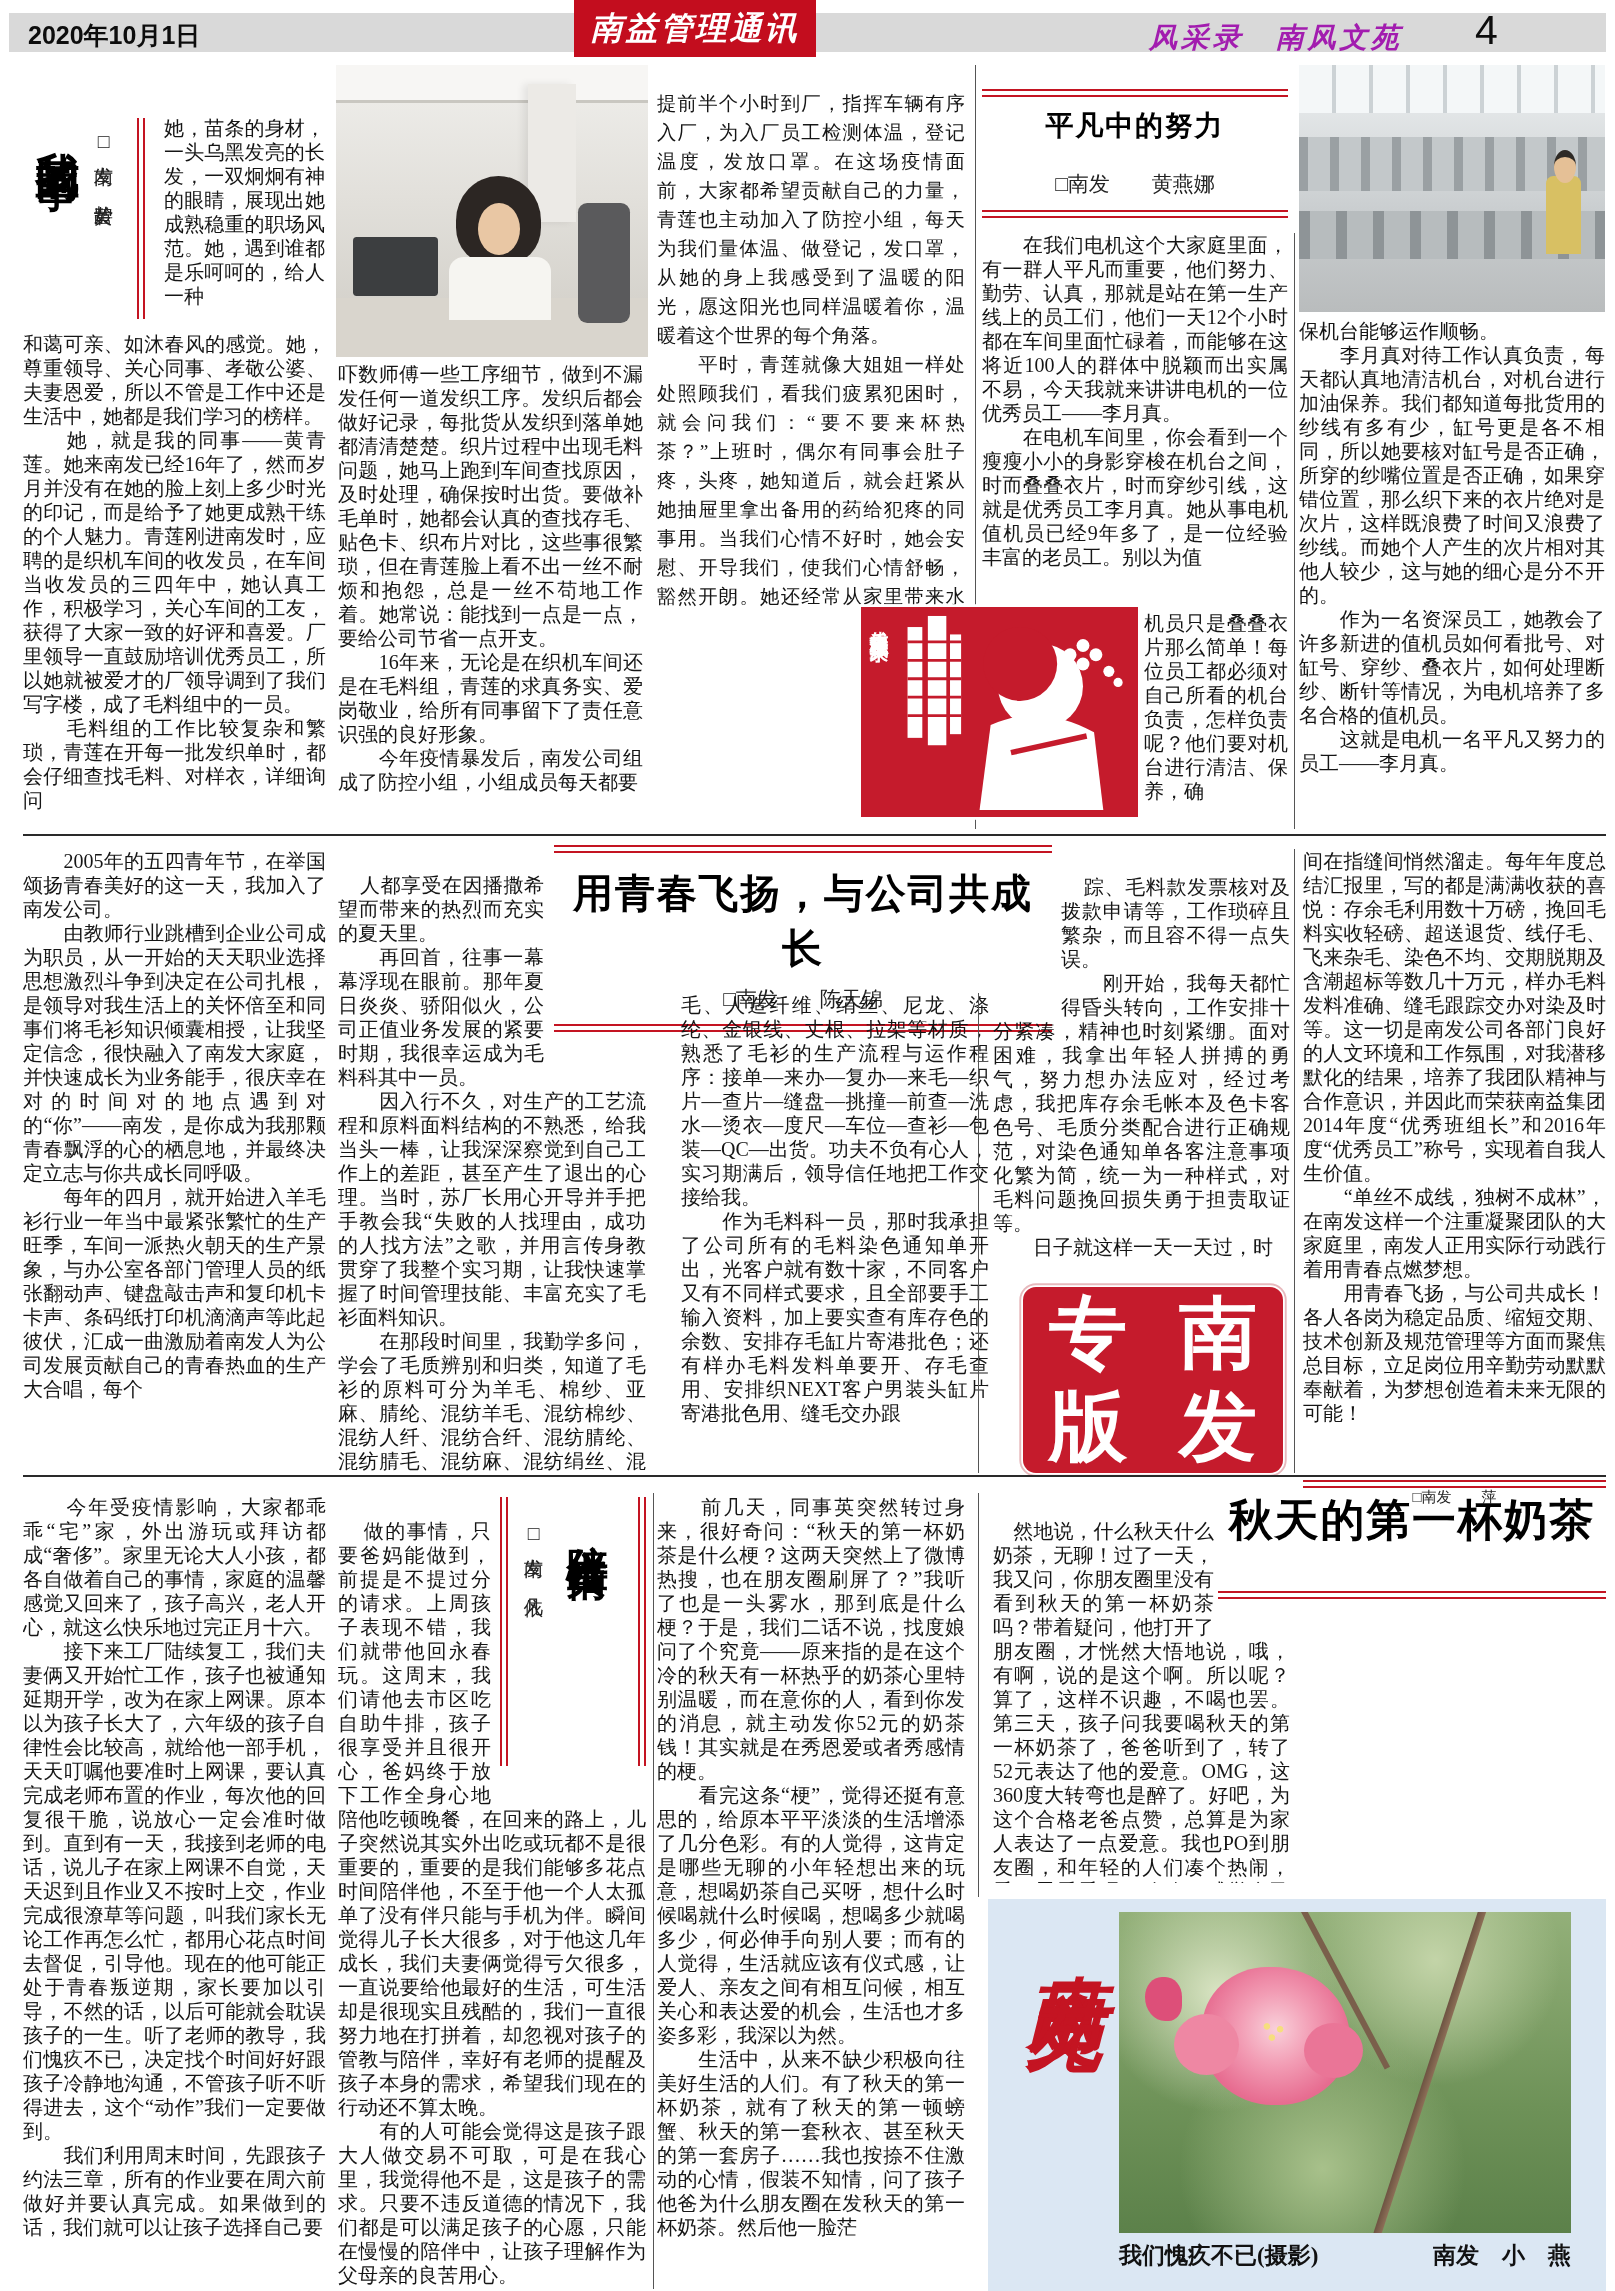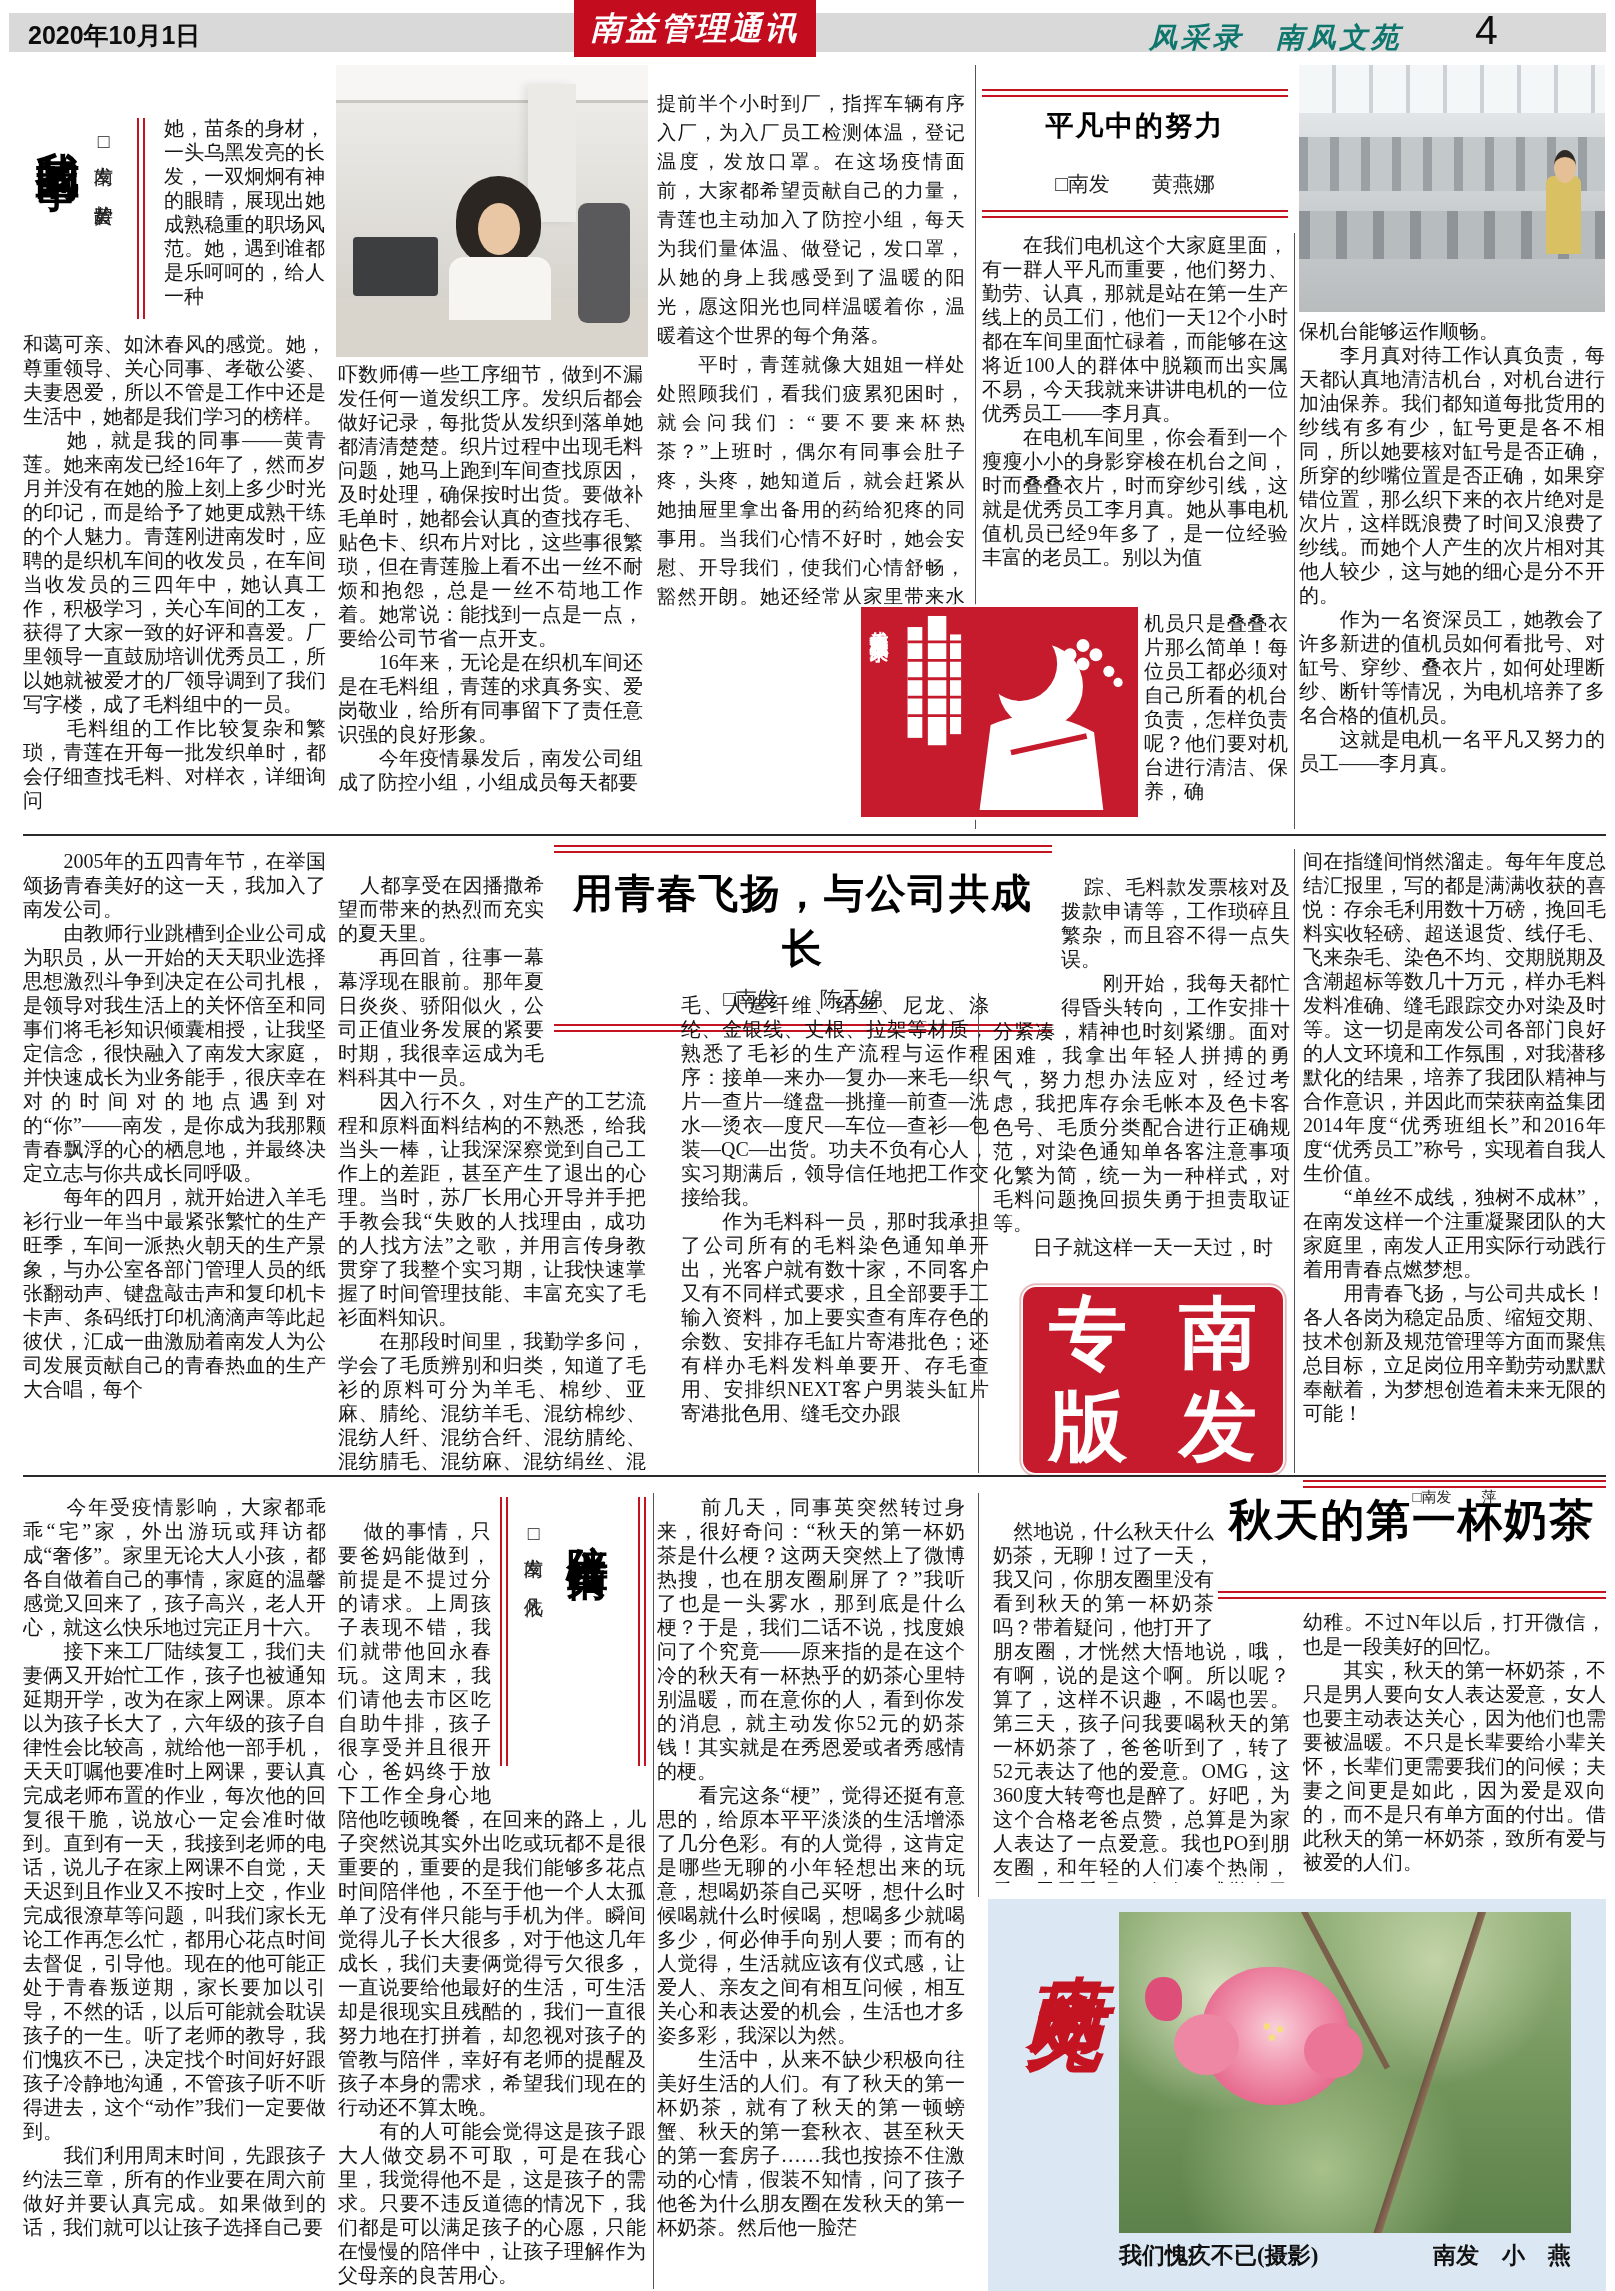--- a/index.html
+++ b/index.html
@@ -35,21 +35,21 @@
 </head>
 <body>
 
 <div id="page">
 
   <div class="abs" style="left:9.2px;top:13px;width:1597px;height:39px;background:#d9d9d9;"></div>
   <div class="abs" style="left:28px;top:18.5px;font-family:'Liberation Sans','DejaVu Sans',sans-serif;font-size:25px;font-weight:bold;color:#0d0d0d;">2020年10月1日</div>
   <div class="abs" style="left:574px;top:0px;width:242px;height:57px;background:#c30d1e;display:flex;align-items:center;justify-content:center;">
     <span style="color:#fff;font-size:32px;font-weight:bold;letter-spacing:2.8px;font-style:italic;">南益管理通讯</span>
   </div>
-  <div class="abs" style="left:1149px;top:18.5px;font-size:28px;font-weight:bold;font-style:italic;color:#0f766e;letter-spacing:3.7px;">风采录　南风文苑</div>
+  <div class="abs" style="left:1149px;top:18.5px;font-size:28px;font-weight:bold;font-style:italic;color:#a21caf;letter-spacing:3.7px;">风采录　南风文苑</div>
   <div class="abs" style="left:1475px;top:7.4px;font-family:'Liberation Sans','DejaVu Sans',sans-serif;font-size:41px;color:#0d0d0d;">4</div>
 
   <div class="abs vtitle" style="left:28px;top:116px;height:218px;font-size:44px;letter-spacing:5.5px;">我的同事</div>
   <div class="abs vbyline" style="left:90px;top:131px;height:196px;font-size:19.4px;">□南发　　黄碧龄</div>
   <div class="abs vrule-red" style="left:137px;top:118px;height:201px;"></div>
   <div class="tcol" style="left:164px;top:116px;width:161px;height:216px;">她，苗条的身材，一头乌黑发亮的长发，一双炯炯有神的眼睛，展现出她成熟稳重的职场风范。她，遇到谁都是乐呵呵的，给人一种</div>
   <div class="tcol" style="left:23px;top:332px;width:303px;height:497px;">和蔼可亲、如沐春风的感觉。她，尊重领导、关心同事、孝敬公婆、夫妻恩爱，所以不管是工作中还是生活中，她都是我们学习的榜样。
 　　她，就是我的同事——黄青莲。她来南发已经16年了，然而岁月并没有在她的脸上刻上多少时光的印记，而是给予了她更成熟干练的个人魅力。青莲刚进南发时，应聘的是织机车间的收发员，在车间当收发员的三四年中，她认真工作，积极学习，关心车间的工友，获得了大家一致的好评和喜爱。厂里领导一直鼓励培训优秀员工，所以她就被爱才的厂领导调到了我们写字楼，成了毛料组中的一员。
 　　毛料组的工作比较复杂和繁琐，青莲在开每一批发织单时，都会仔细查找毛料、对样衣，详细询问</div>
 
@@ -187,22 +187,20 @@
 　　生活中，从来不缺少积极向往美好生活的人们。有了秋天的第一杯奶茶，就有了秋天的第一顿螃蟹、秋天的第一套秋衣、甚至秋天的第一套房子……我也按捺不住激动的心情，假装不知情，问了孩子他爸为什么朋友圈在发秋天的第一杯奶茶。然后他一脸茫</div>
   <div class="abs vline" style="left:978px;top:1493px;height:404px;"></div>
 
   <div class="tcol" style="left:993px;top:1495px;width:297px;height:388px;">
     <span class="sp-r" style="width:76px;height:111px;"></span><span>然地说，什么秋天什么奶茶，无聊！过了一天，我又问，你朋友圈里没有看到秋天的第一杯奶茶吗？带着疑问，他打开了朋友圈，才恍然大悟地说，哦，有啊，说的是这个啊。所以呢？算了，这样不识趣，不喝也罢。第三天，孩子问我要喝秋天的第一杯奶茶了，爸爸听到了，转了52元表达了他的爱意。OMG，这360度大转弯也是醉了。好吧，为这个合格老爸点赞，总算是为家人表达了一点爱意。我也PO到朋友圈，和年轻的人们凑个热闹，秀下恩爱秀吧。哈哈，感觉自己有那么一点点</span>
   </div>
   <div class="abs hrule-red" style="left:1303px;top:1480px;width:303px;"></div>
   <div class="abs headline" style="left:1218px;top:1491px;width:388px;font-size:44px;background:#fff;">秋天的第一杯奶茶</div>
   <div class="abs byline" style="left:1303px;top:1488px;width:303px;font-size:15px;font-family:Liberation Serif, serif;">□南发　　萍</div>
   <div class="abs hrule-red" style="left:1218px;top:1591px;width:388px;"></div>
-  <div class="tcol" style="left:1303px;top:1610px;width:303px;height:277px;">幼稚。不过N年以后，打开微信，也是一段美好的回忆。
-　　其实，秋天的第一杯奶茶，不只是男人要向女人表达爱意，女人也要主动表达关心，因为他们也需要被温暖。不只是长辈要给小辈关怀，长辈们更需要我们的问候；夫妻之间更是如此，因为爱是双向的，而不是只有单方面的付出。借此秋天的第一杯奶茶，致所有爱与被爱的人们。</div>
 
   <div class="abs" style="left:988px;top:1899px;width:618px;height:392px;background:#dbe7f3;">
     <div class="abs vtitle" style="left:26px;top:14.8px;height:369px;font-size:76px;color:#c41422;font-style:italic;letter-spacing:7.4px;">南风文苑</div>
     <div class="photo" style="left:131px;top:13px;width:452px;height:321px;background:
            radial-gradient(circle at 22% 25%, #d9e4c3 0%, rgba(217,228,195,0) 28%),
            radial-gradient(circle at 70% 15%, #c3d4a8 0%, rgba(195,212,168,0) 30%),
            radial-gradient(circle at 45% 80%, #a8c18b 0%, rgba(168,193,139,0) 40%),
            linear-gradient(180deg,#93b079 0%, #6e9258 60%, #5c814a 100%);">
       <div class="abs" style="left:305px;top:-28px;width:8.3px;height:388px;background:linear-gradient(90deg,#6d5342,#8d6f57);transform:rotate(18deg);"></div>
       <div class="abs" style="left:222px;top:-18.5px;width:5.5px;height:185px;background:#7a5f4b;transform:rotate(-28deg);"></div>

